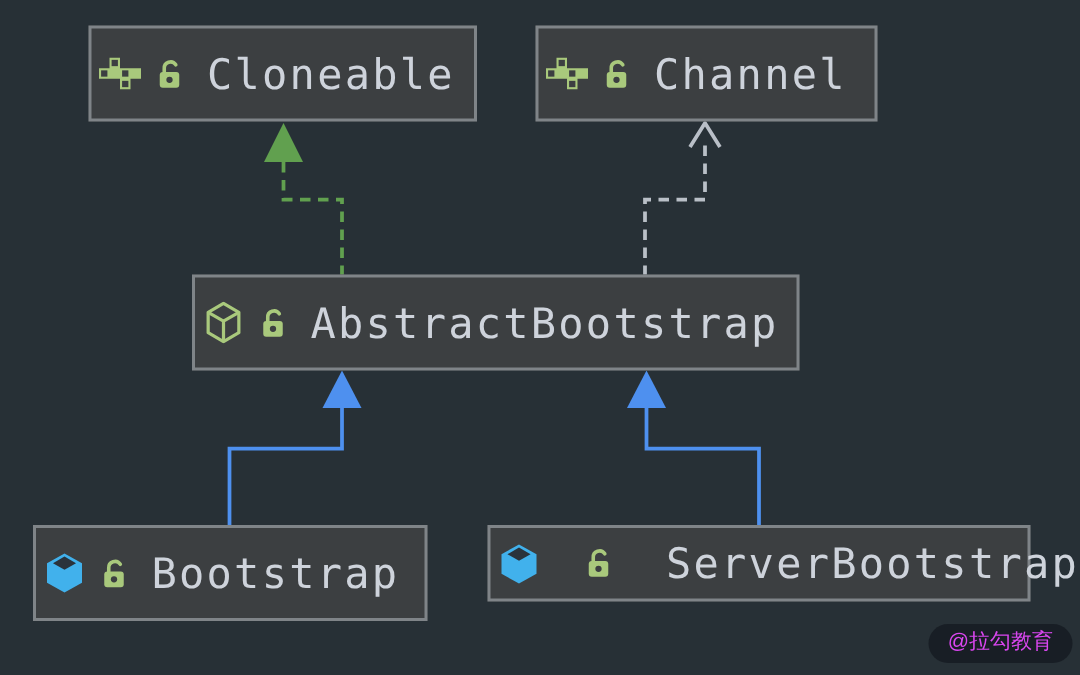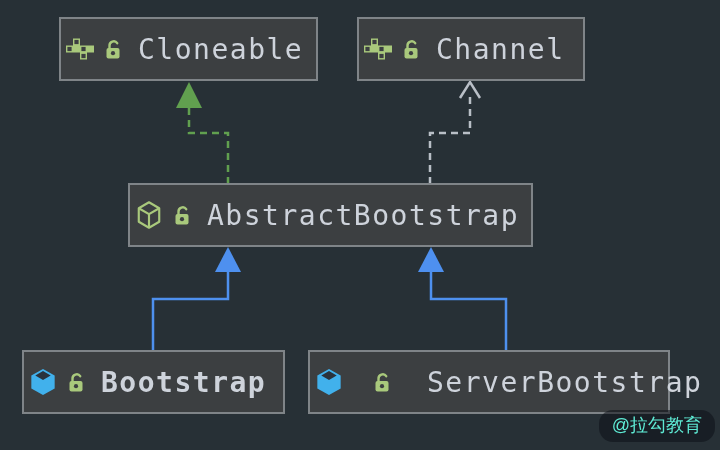--- a/index.html
+++ b/index.html
@@ -25,40 +25,40 @@
     display:flex;
     align-items:center;
     background:var(--node-fill);
     border:2px solid var(--node-border);
     padding-left:5px;
     z-index:1;
   }
   #node-cloneable{left:59px;top:17px;width:259px;height:64px;}
   #node-channel{left:357px;top:17px;width:228px;height:64px;}
   #node-abstract{left:128px;top:183px;width:405px;height:64px;}
-  #node-bootstrap{left:22px;top:350px;width:263px;height:64px;font-weight:bold;}
-  #node-server{left:308px;top:350px;width:362px;height:64px;gap:20px;}
+  #node-bootstrap{left:22px;top:350px;width:263px;height:64px;}
+  #node-server{left:325px;top:350px;width:362px;height:51px;gap:20px;}
   .kind-icon{width:28px;height:28px;flex:0 0 auto;display:block;}
   .lock-icon{width:18px;height:21px;flex:0 0 auto;display:block;margin-left:10px;}
   .node-label{
     margin-left:16px;
     font-size:28px;
     letter-spacing:1.5px;
     color:var(--node-text);
     white-space:nowrap;
   }
   #watermark{
     position:absolute;
     right:5px;bottom:8px;
     background:rgba(12,17,23,0.55);
     border-radius:14px;
     padding:3px 13px 5px 13px;
-    color:#5eead4;
+    color:#d946ef;
     font-family:"Liberation Sans",sans-serif;
-    font-size:18px;
+    font-size:14px;
     z-index:2;
   }
 </style>
 </head>
 <body>
 
 <div id="canvas">
 
   <svg id="edges" width="720" height="450">
 

